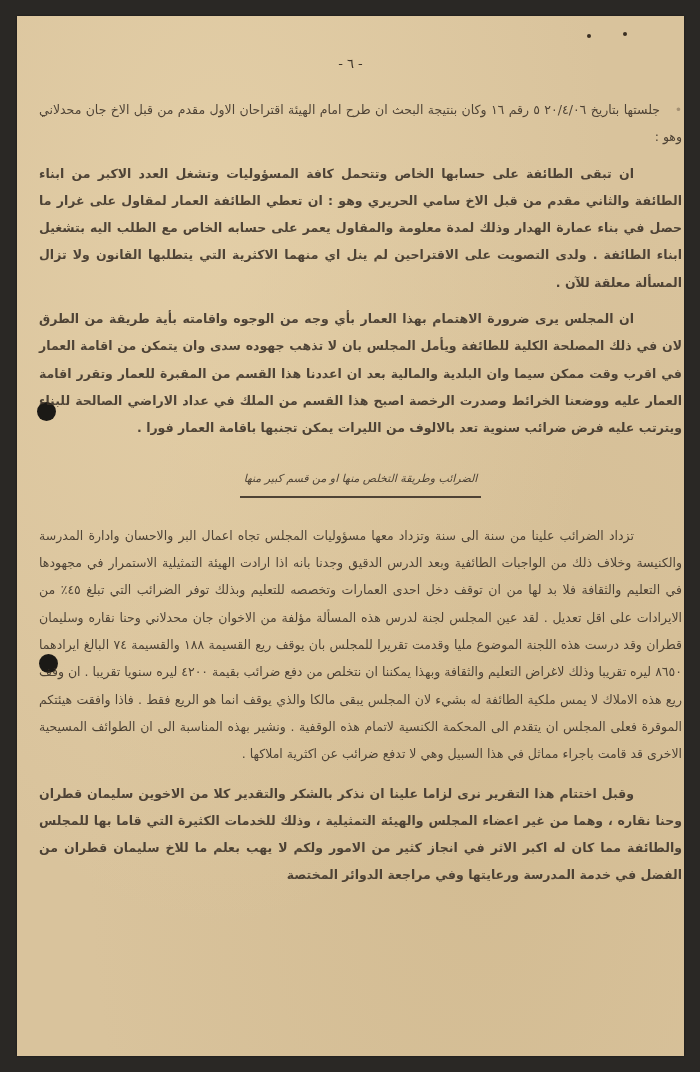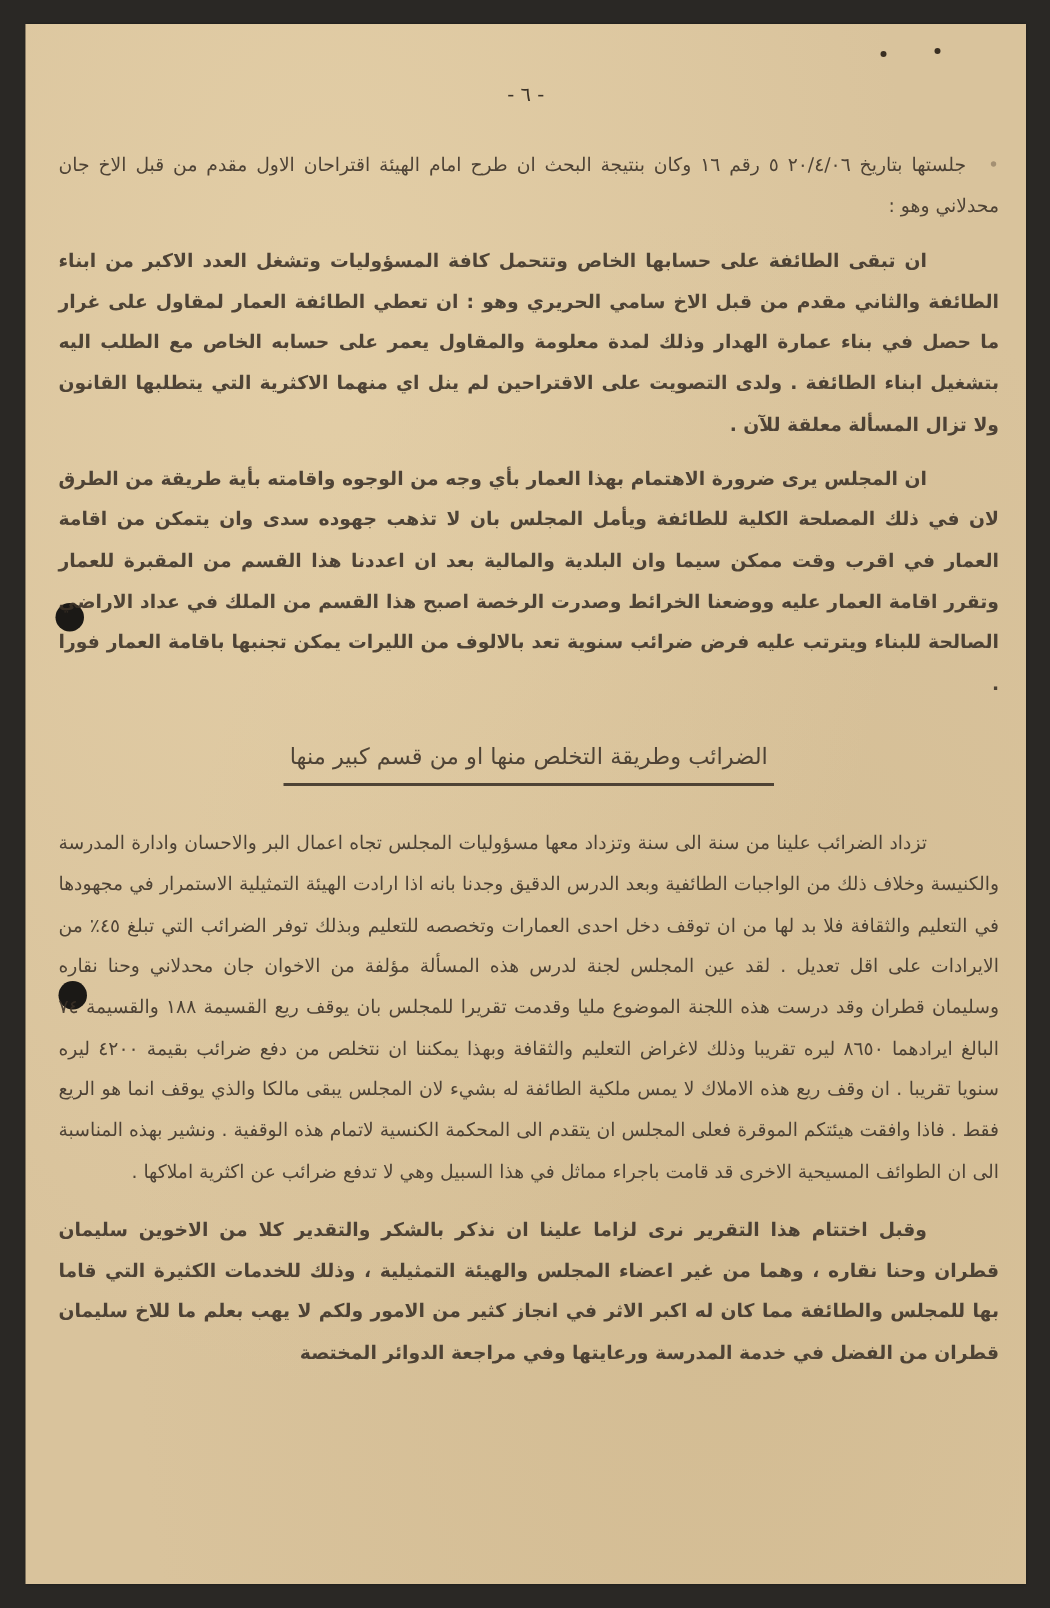--- a/index.html
+++ b/index.html
@@ -46,21 +46,21 @@
       left: 0;
       width: 100%;
       text-align: center;
       font-size: 13px;
       color: #3c3328;
       letter-spacing: 2px;
     }
     .body-text {
       position: absolute;
       left: 22px;
-      right: 18px;
+      right: 2px;
       top: 80px;
       direction: rtl;
       text-align: justify;
       color: #3b3127;
       font-size: 12.5px;
       line-height: 27.3px;
       font-family: "DejaVu Sans", sans-serif;
       opacity: 0.88;
     }
     .para {
@@ -80,21 +80,22 @@
       color: #9d8a6e;
     }
     .section-heading {
       text-align: center;
       margin: 22px 0 24px 0;
     }
     .section-heading span {
       display: inline-block;
       padding: 0 4px 4px 4px;
       border-bottom: 2px solid #3b3127;
-      font-size: 15px;
+      font-size: 11px;
+      font-style: italic;
     }
     .para.closing {
       margin-top: 12px;
     }
   </style>
 </head>
 <body>
 
 <div class="paper">
 

